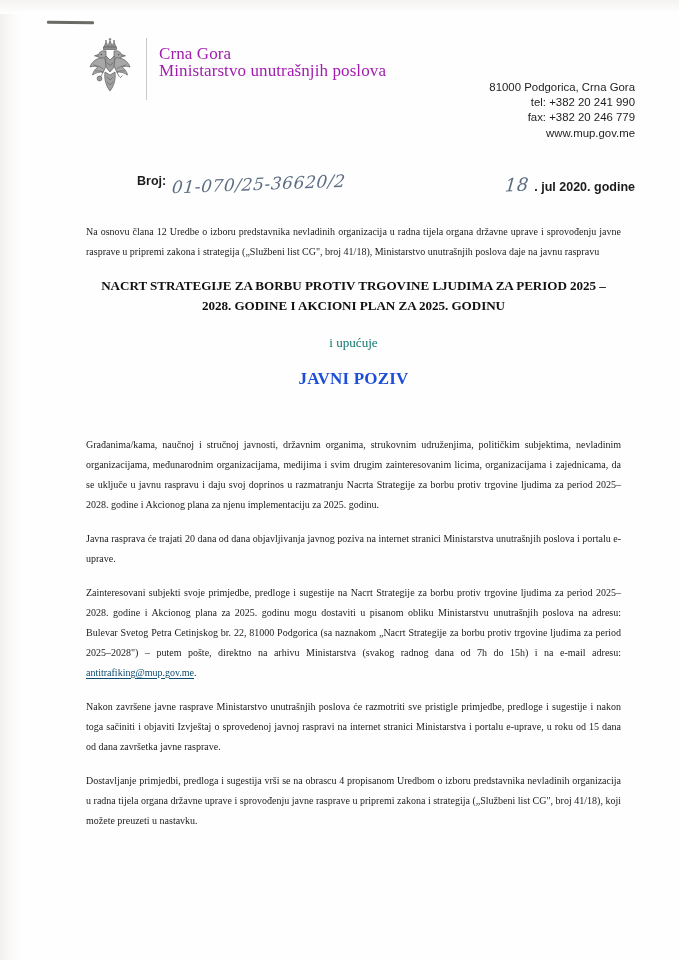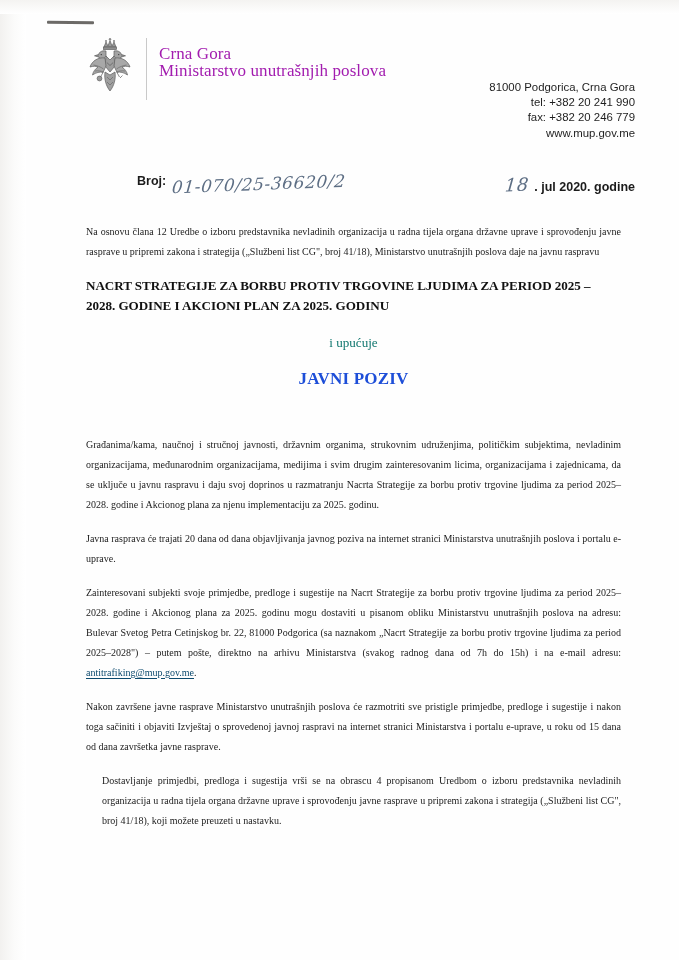--- a/index.html
+++ b/index.html
@@ -158,27 +158,27 @@
   }
   p.doc {
     margin: 0 0 14px 0;
     font-size: 10px;
     line-height: 20px;
     text-align: justify;
     text-justify: inter-word;
     color: #1b1b1b;
     hyphens: none;
   }
-  p.doc:last-child { margin-bottom: 0; margin-left: 16px; }
+  p.doc:last-child { margin-bottom: 0; }
 
   .intro { margin-bottom: 26px; }
 
   .title-main {
     margin: 0;
-    text-align: left;
+    text-align: center;
     font-weight: bold;
     font-size: 13.1px;
     line-height: 19.8px;
     letter-spacing: -0.05px;
     color: #111;
   }
   .upucuje {
     margin: 19px 0 0 0;
     text-align: center;
     font-size: 13.1px;

